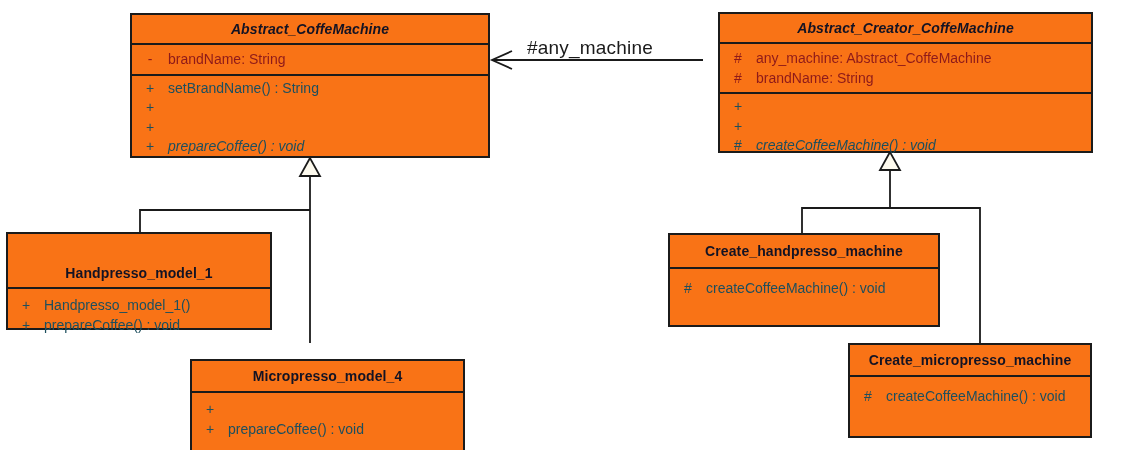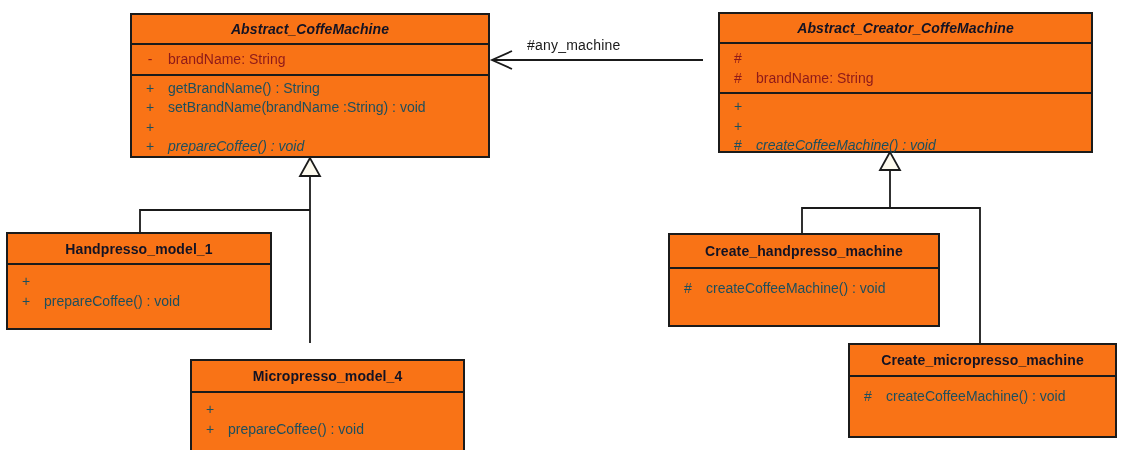--- a/index.html
+++ b/index.html
@@ -24,35 +24,35 @@
   .methods { color:#1D4F5E; padding:3px 2px 3px 0; flex:1; }
   .member { display:flex; font-size:14px; line-height:19.5px; white-space:nowrap; }
   .vis { flex:none; display:inline-block; width:36px; text-align:center; }
   .member.italic .mtext { font-style:italic; }
 
   #box-a { left:130px; top:13px;  width:360px; height:145px; }
   #box-a .uml-title { height:28px; }
   #box-b { left:703px; top:12px;  width:375px; height:141px;margin-left:15px; }
   #box-b .uml-title { height:28px; }
   #box-c { left:6px;   top:232px; width:266px; height:98px; }
-  #box-c .uml-title { height:29px; }
+  #box-c .uml-title { height:29px;margin-top:24px; }
   #box-c .methods { padding-top:7px; }
   #box-d { left:170px; top:359px; width:275px; height:109px;margin-left:20px; }
   #box-d .uml-title { height:30px; }
   #box-d .methods { padding-top:7px; }
   #box-e { left:668px; top:233px; width:272px; height:94px; }
   #box-e .uml-title { height:32px; }
   #box-e .methods { padding-top:10px; }
-  #box-f { left:848px; top:343px; width:269px; height:95px;justify-content:space-between; }
+  #box-f { left:848px; top:343px; width:244px; height:95px;justify-content:space-between; }
   #box-f .uml-title { height:30px; }
   #box-f .methods { padding-top:10px; }
 
   .edge-label {
     position:absolute; z-index:1; left:527px; top:37px;
-    font-size:14px; color:#1A1A1A; letter-spacing:0.2px;
+    font-size:19px; color:#1A1A1A; letter-spacing:0.2px;
   }
 </style>
 </head>
 <body>
 
 <div class="canvas">
 
   <svg class="connectors" width="1123" height="450" viewBox="0 0 1123 450">
 
     <g stroke="#1A1A1A" stroke-width="1.8" fill="none">
@@ -79,41 +79,41 @@
     <div class="uml-title">Abstract_CoffeMachine</div>
     <div class="compartment attrs">
       <div class="member">
         <span class="vis">-</span>
         <span class="mtext">brandName: String</span>
       </div>
     </div>
     <div class="compartment methods">
       <div class="member">
         <span class="vis">+</span>
-        <span class="mtext">getBrandName() : String</span>
+        <span class="mtext">setBrandName() : String</span>
       </div>
       <div class="member">
         <span class="vis">+</span>
-        <span class="mtext">setBrandName(brandName :String) : void</span>
       </div>
       <div class="member">
         <span class="vis">+</span>
       </div>
       <div class="member italic">
         <span class="vis">+</span>
         <span class="mtext">prepareCoffee() : void</span>
       </div>
     </div>
   </div>
 
   <div class="uml-class abstract" id="box-b">
     <div class="uml-title">Abstract_Creator_CoffeMachine</div>
     <div class="compartment attrs">
       <div class="member">
         <span class="vis">#</span>
+        <span class="mtext">any_machine: Abstract_CoffeMachine</span>
       </div>
       <div class="member">
         <span class="vis">#</span>
         <span class="mtext">brandName: String</span>
       </div>
     </div>
     <div class="compartment methods">
       <div class="member">
         <span class="vis">+</span>
       </div>
@@ -125,20 +125,21 @@
         <span class="mtext">createCoffeeMachine() : void</span>
       </div>
     </div>
   </div>
 
   <div class="uml-class" id="box-c">
     <div class="uml-title">Handpresso_model_1</div>
     <div class="compartment methods">
       <div class="member">
         <span class="vis">+</span>
+        <span class="mtext">Handpresso_model_1()</span>
       </div>
       <div class="member">
         <span class="vis">+</span>
         <span class="mtext">prepareCoffee() : void</span>
       </div>
     </div>
   </div>
 
   <div class="uml-class" id="box-d">
     <div class="uml-title">Micropresso_model_4</div>

